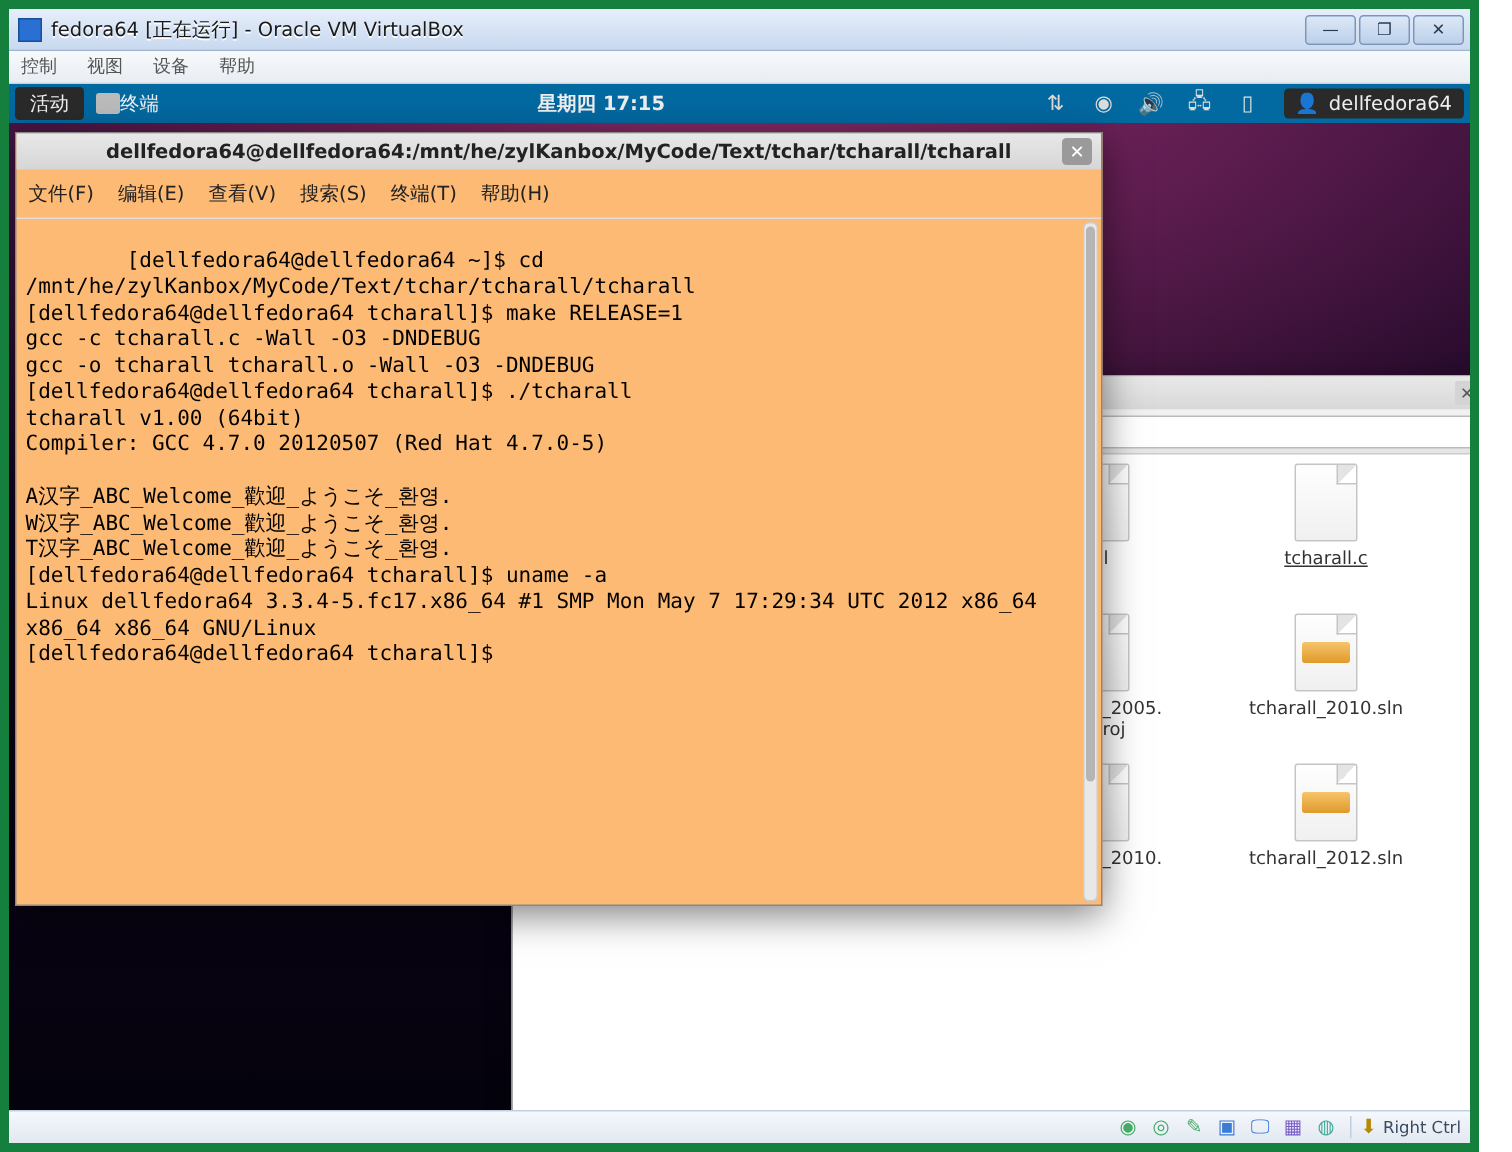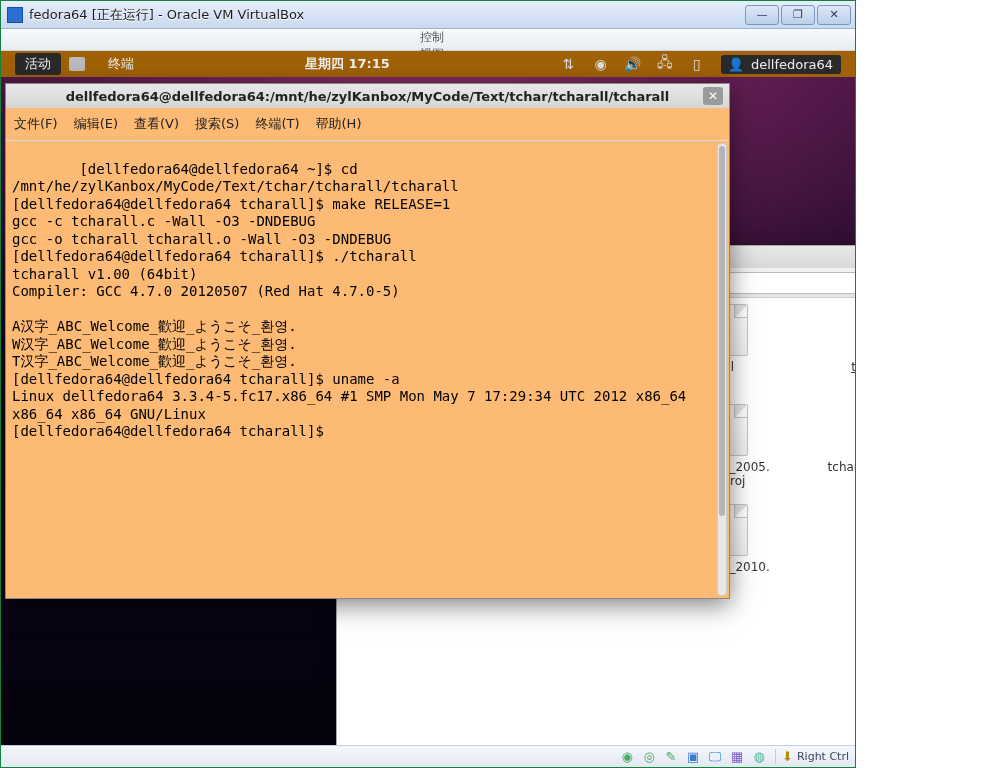--- a/index.html
+++ b/index.html
@@ -6,21 +6,21 @@
 body {
   width: 1008px;
   height: 768px;
   font-family: "DejaVu Sans", Arial, sans-serif;
   font-size: 12px;
   overflow: hidden;
   background: #fff;
 }
 
 
-.vb-window { width: 856px; height: 768px; display: flex; flex-direction: column; border: 1px solid #15803d; justify-content: center; }
+.vb-window { width: 986px; height: 768px; display: flex; flex-direction: column; border: 6px solid #15803d; justify-content: center; }
 .vb-titlebar {
   height: 28px;
   background: linear-gradient(#e6eefb, #c8d9ef);
   display: flex; align-items: center;
   padding-left: 6px;
   border-bottom: 1px solid #9fb5d2;
 }
 .vb-tb-icon { width: 16px; height: 16px; margin-right: 6px; background: #2a6fd2; border: 1px solid #184f9b; }
 .vb-tb-title { color: #1a1a1a; font-size: 13px; text-shadow: 0 1px #fff; flex: 0 0 auto; }
 .vb-tb-spacer { flex: 1; }
@@ -32,45 +32,45 @@
   border-radius: 3px;
   margin-left: 2px;
   display: flex; align-items: center; justify-content: center;
   font-size: 11px; color: #2a3b55;
 }
 
 .vb-menubar {
   height: 22px;
   background: linear-gradient(#f7fafc, #e8edf3);
   display: flex; align-items: center;
-  padding-left: 8px; gap: 0;
+  padding-left: 8px; gap: 20px;
   border-bottom: 1px solid #c9d2de;
-  color: #555; font-size: 12px; flex-direction: column;
+  color: #555; font-size: 12px;
 }
 .vb-menu-item { cursor: default; }
 
 
 .guest {
   flex: 1; position: relative; overflow: hidden;
   background: #13061f;
 }
 
 
 .g-panel {
   height: 26px;
-  background: #a16207;
+  background: #0369a1;
   color: #eee;
   display: flex; align-items: center;
   font-size: 13px;
-  padding: 0 14px;
+  padding: 0 4px;
 }
 .g-activities {
   background: #2a2a2a; padding: 2px 10px; border-radius: 3px; margin-right: 8px;
 }
-.g-app { display: flex; align-items: center; gap: 23px; }
+.g-app { display: flex; align-items: center; gap: 0; }
 .g-app-icon { width: 16px; height: 14px; background: #bbb; border-radius: 2px; display:inline-block; }
 .g-spacer { flex: 1; }
 .g-clock { margin: 0 20px; font-weight: bold; }
 .g-tray { display: flex; align-items: center; gap: 16px; }
 .g-ico { width: 16px; height: 16px; display: inline-flex; align-items: center; justify-content: center; color: #ddd; font-size: 14px; }
 .g-user { display: flex; align-items: center; gap: 6px; background: #2a2a2a; padding: 2px 8px; border-radius: 3px; }
 
 
 .wallpaper {
   position: absolute; left: 0; right: 0; top: 26px; bottom: 0;
@@ -295,20 +295,24 @@
           </div>
           <div class="file">
             <div class="file-icon"></div>
             <div style="white-space: pre-line;">tcharall_2010.
 vcxproj.filters</div>
           </div>
           <div class="file">
             <div class="file-icon"></div>
             <div style="white-space: pre-line;">tcharall_2010.</div>
           </div>
+          <div class="file">
+            <div class="file-icon sln"></div>
+            <div style="white-space: pre-line;">tcharall_2012.sln</div>
+          </div>
         </div>
     </div>
 
     <div class="term">
       <div class="term-titlebar">
         <span>dellfedora64@dellfedora64:/mnt/he/zylKanbox/MyCode/Text/tchar/tcharall/tcharall</span>
         <span class="term-close">✕</span>
       </div>
       <div class="term-menubar">
         <span>文件(F)</span>

